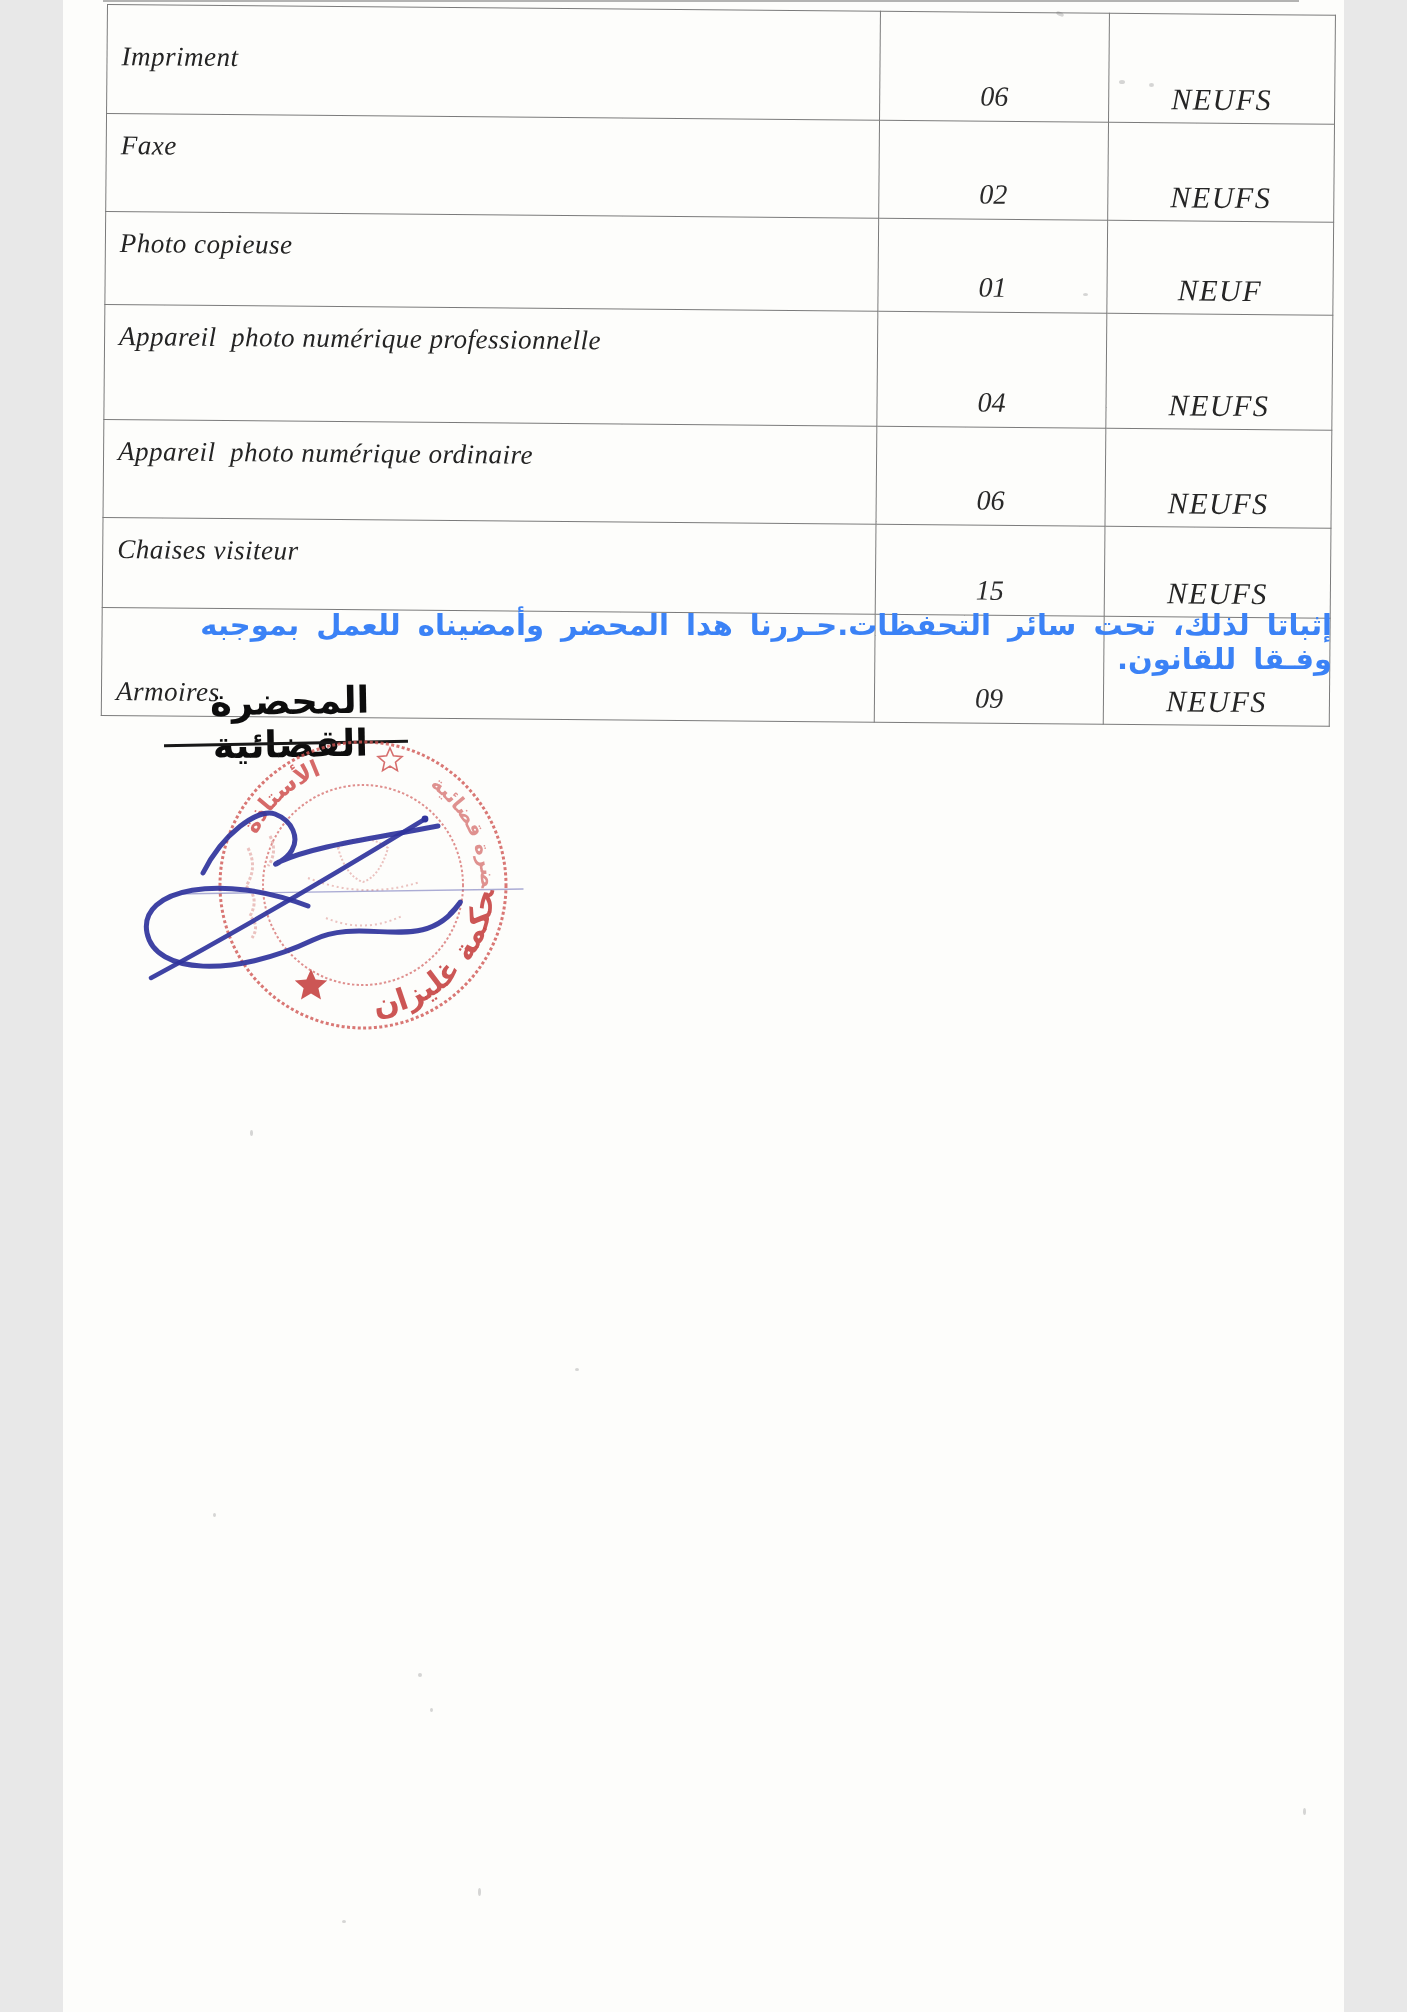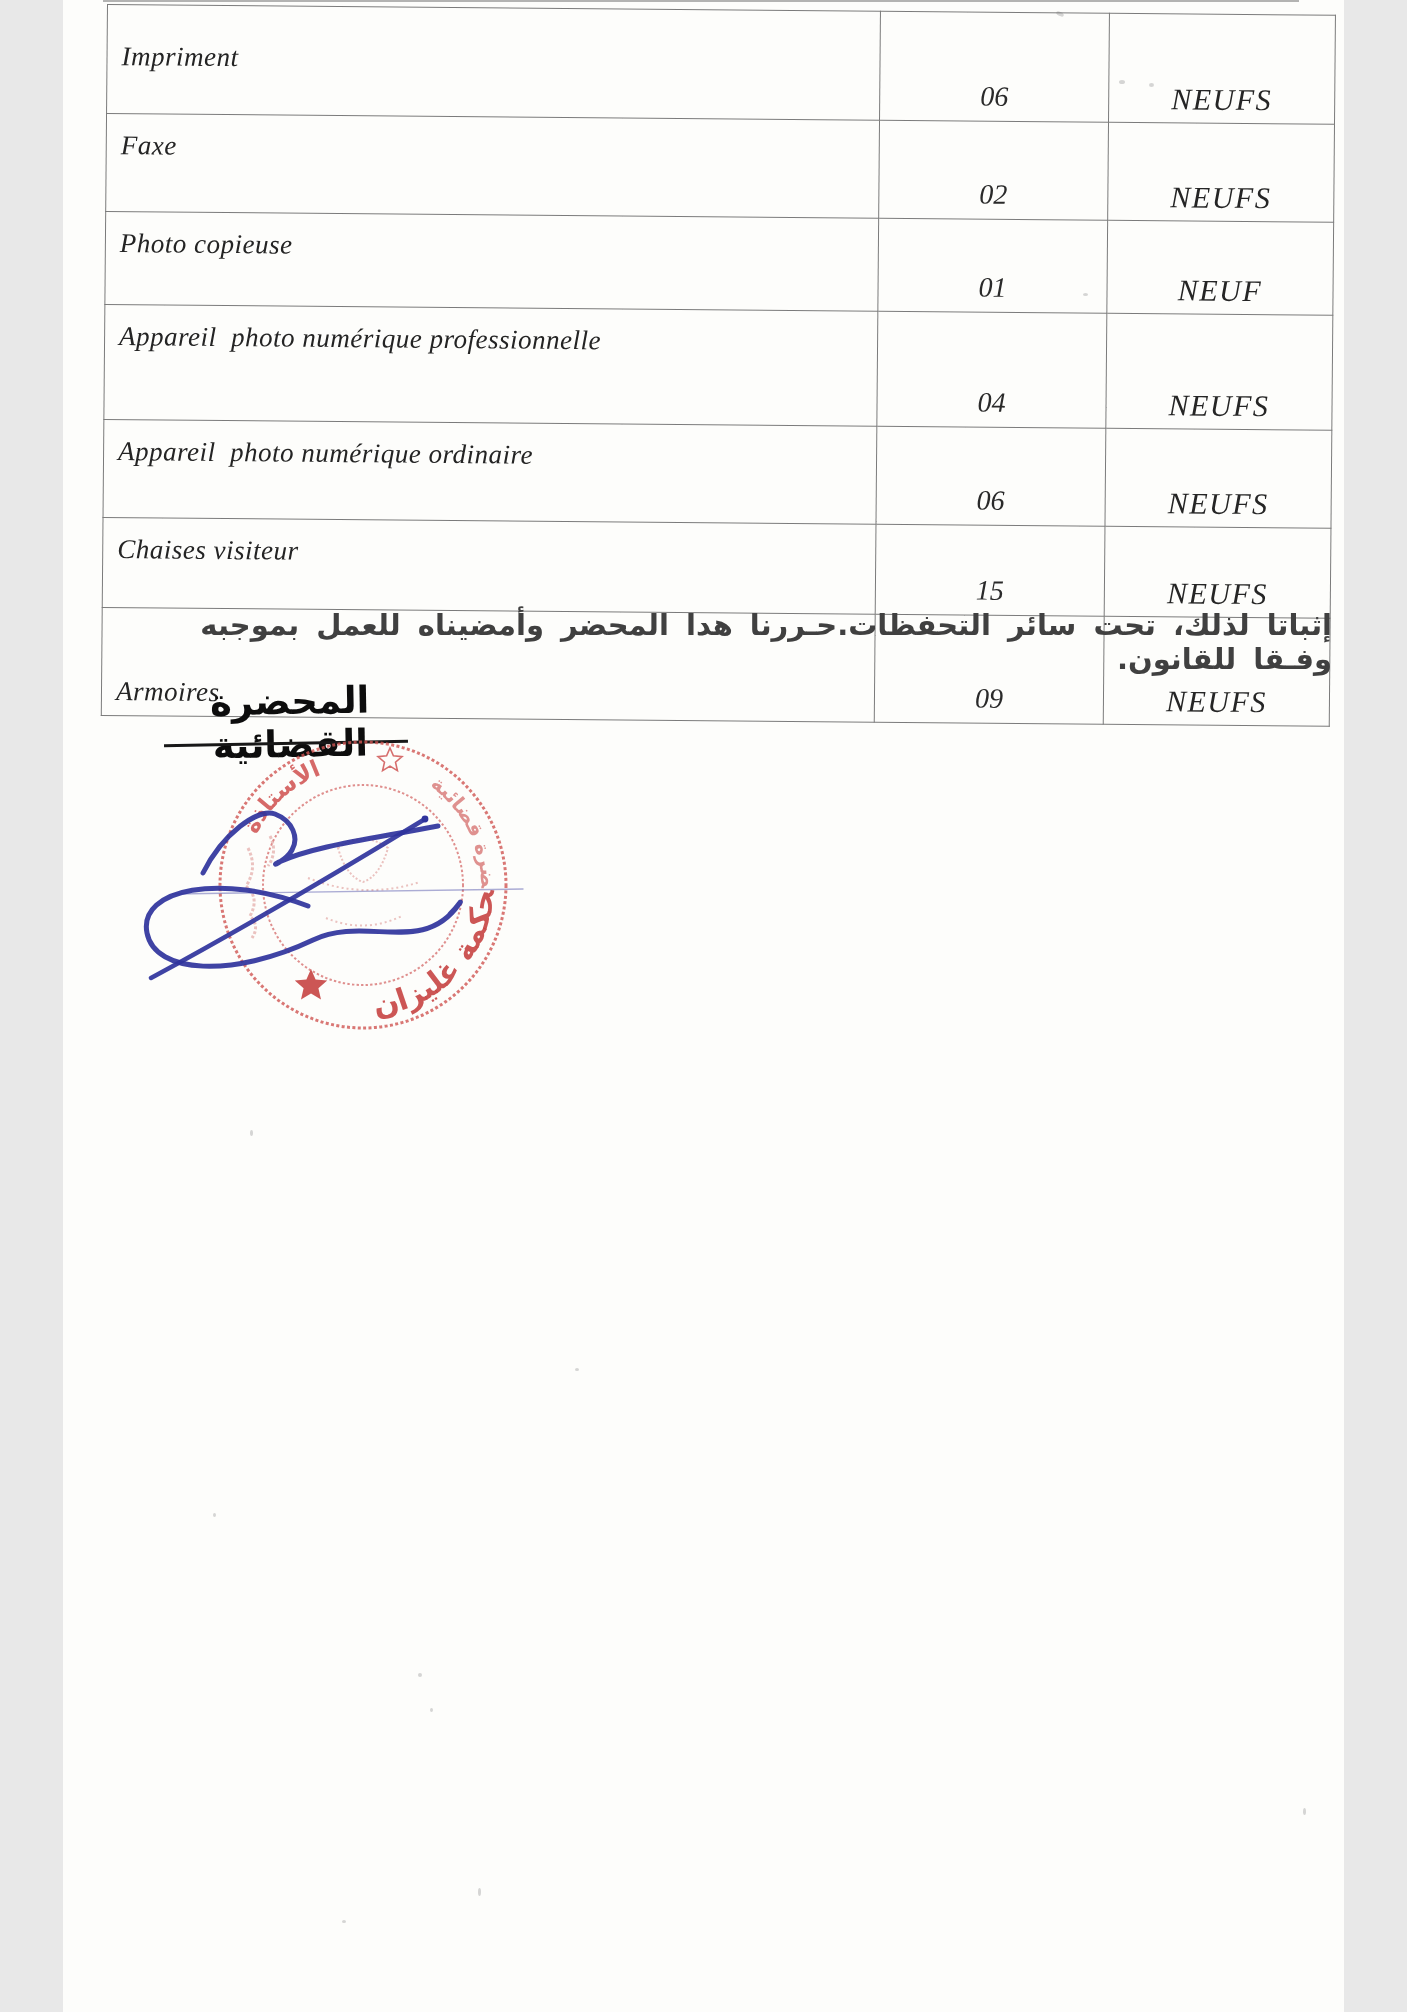--- a/index.html
+++ b/index.html
@@ -42,21 +42,21 @@
   tr:nth-child(4) td{height:98px;}
   tr:nth-child(5) td{height:81px;}
   tr:nth-child(6) td{height:73px;}
   tr:nth-child(7) td{height:83px;}
   tr:nth-child(7) td.item{vertical-align:bottom;padding-bottom:8px;}
   
   .closing{
     position:absolute;right:12px;left:95px;top:608px;
     direction:rtl;text-align:right;
     font-family:"DejaVu Sans", sans-serif;
-    font-weight:700;font-size:29px;word-spacing:7px;color:#404040;
+    font-weight:700;font-size:29px;word-spacing:7px;color:#3b82f6;
   }
   
   .signer-title{
     position:absolute;left:102px;top:680px;width:250px;
     direction:rtl;text-align:center;
     font-family:"DejaVu Sans", sans-serif;
     font-weight:700;font-size:37px;color:#0d0d0d;
     transform:rotate(-1deg);
     letter-spacing:0;
   }

